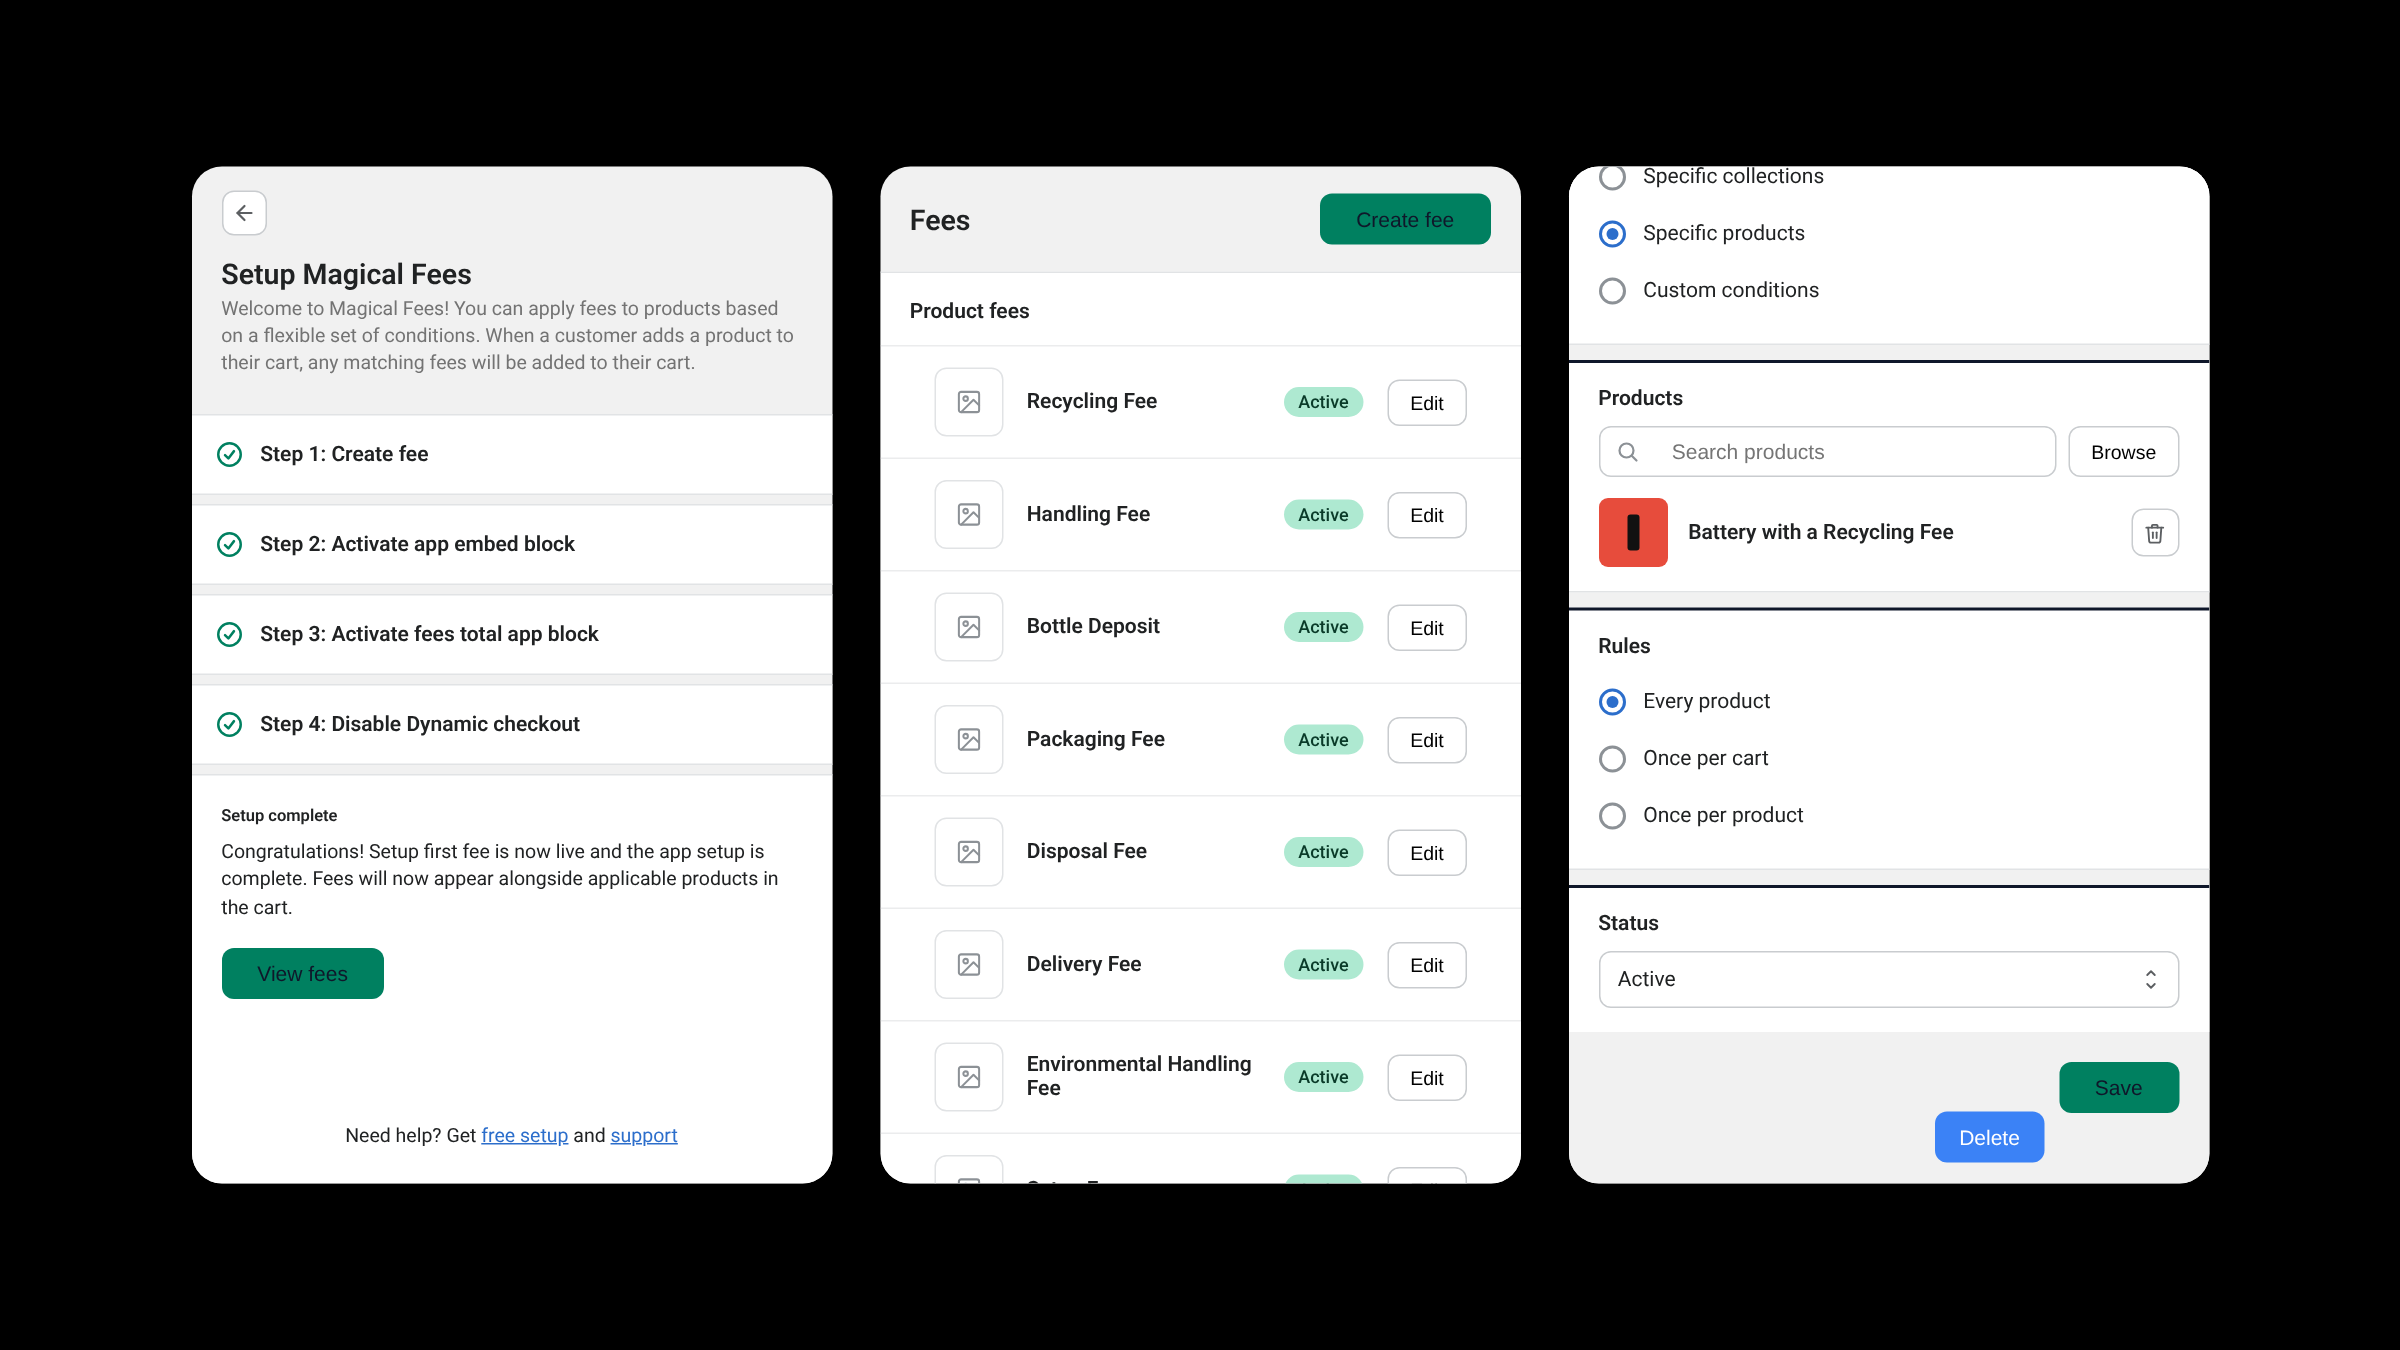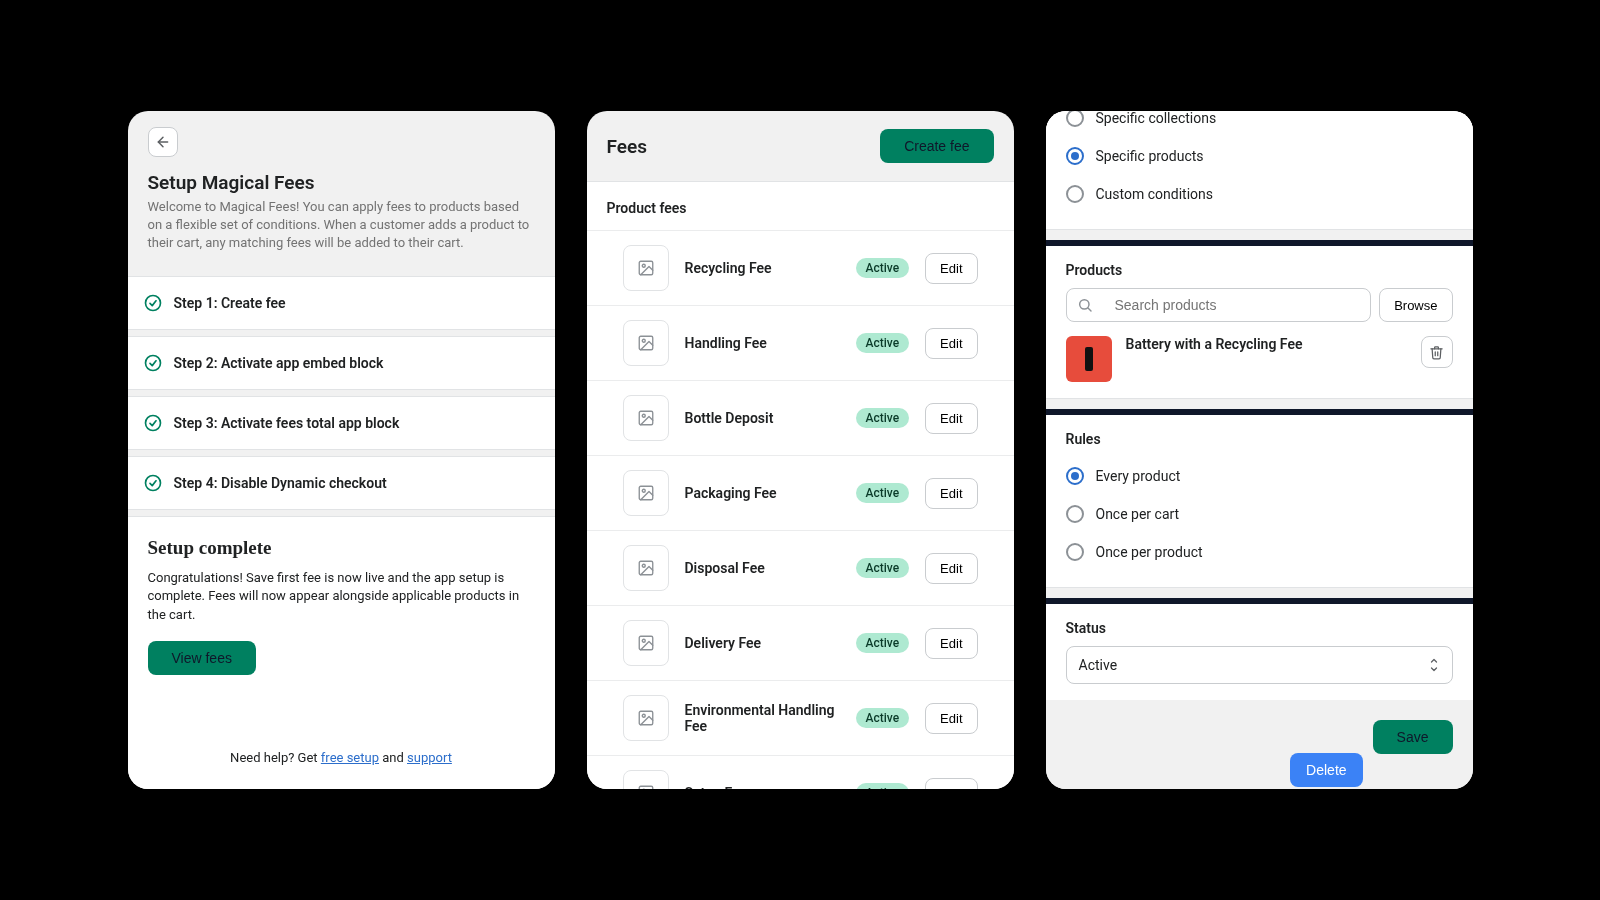--- a/index.html
+++ b/index.html
@@ -57,21 +57,21 @@
   .steps-wrap .step-row { border-radius:0; border-left:none; border-right:none; margin:3px 0;}
   .check-ic { width:18px; height:18px; color:#008060; flex-shrink:0; }
   .complete-block {
     background:#fff;
     border-top:1px solid #e1e3e5;
     margin-top:3px;
     padding: 20px 20px 24px 20px;
     flex:1;
     display:flex; flex-direction:column;
   }
-  .complete-title { font-weight:600; font-size:19px; margin-bottom:10px;font-family:Liberation Serif, serif; }
+  .complete-title { font-weight:600; font-size:11px; margin-bottom:10px; }
   .complete-text { font-size:13px; color:#202223; line-height:1.45; margin-bottom:16px; }
   .btn-primary {
     background:#008060; color:#0f172a; border:none; border-radius:8px;
     padding: 9px 24px; font-weight:400; font-size:14px; cursor:pointer;
     align-self:flex-start;
   }
   .help-line { text-align:center; font-size:13px; color:#202223; margin-top:auto; padding-top:20px;}
   .help-line a { color:#2c6ecb; text-decoration:underline; }
   
   .p2-head {
@@ -118,30 +118,30 @@
     width:18px; height:18px; border:2px solid #8c9196; border-radius:50%;
     display:flex; align-items:center; justify-content:center; flex-shrink:0;
   }
   .radio.sel { border-color:#2c6ecb; }
   .radio.sel::after { content:""; width:8px; height:8px; background:#2c6ecb; border-radius:50%; }
   .section {
     background:#fff;
     border-bottom:1px solid #e1e3e5;
     padding-bottom:16px;
   }
-  .section + .section { margin-top:10px; border-top:6px solid #0f172a; }
+  .section + .section { margin-top:10px; border-top:2px solid #0f172a; }
   .sec-title { font-weight:600; font-size:14px; padding:16px 20px 10px 20px; }
   .search-row { display:flex; gap:8px; padding:0 20px; }
   .search-box {
     flex:1; display:flex; align-items:center; gap:22px;
     border:1px solid #c9cccf; border-radius:8px; padding:8px 10px; background:#fff;
   }
   .search-box input { border:none; outline:none; flex:1; font-size:14px; background:transparent; }
   .product-item {
-    display:flex; align-items:flex-start; gap:14px; padding:14px 20px 0 20px;
+    display:flex; align-items:center; gap:14px; padding:14px 20px 0 20px;
   }
   .prod-thumb {
     width:46px; height:46px; background:#e74c3c; border-radius:6px;
     display:flex; align-items:center; justify-content:center; flex-shrink:0;
     position:relative;
   }
   .prod-thumb::after {
     content:""; width:8px; height:24px; background:#111; border-radius:2px;
   }
   .prod-name { font-weight:600; font-size:14px; flex:1; }
@@ -207,21 +207,21 @@
       <svg class="check-ic" viewBox="0 0 24 24" fill="none" stroke="currentColor" stroke-width="2.2" stroke-linecap="round" stroke-linejoin="round">
           <circle cx="12" cy="12" r="10"></circle>
           <polyline points="8 12.5 11 15.5 16 9"></polyline>
         </svg>
       <span>Step 4: Disable Dynamic checkout</span>
     </div>
   </div>
 
   <div class="complete-block">
     <div class="complete-title">Setup complete</div>
-    <div class="complete-text">Congratulations! Save first fee is now live and the app setup is complete. Fees will now appear alongside applicable products in the cart.</div>
+    <div class="complete-text">Congratulations! Setup first fee is now live and the app setup is complete. Fees will now appear alongside applicable products in the cart.</div>
     <button class="btn-primary">View fees</button>
     <div class="help-line">
       <span>Need help? Get </span><a href="#">free setup</a><span> and </span><a href="#">support</a>
     </div>
   </div>
 </div>
 
 <div class="panel">
   <div class="p2-head">
     <div class="p2-title">Fees</div>

